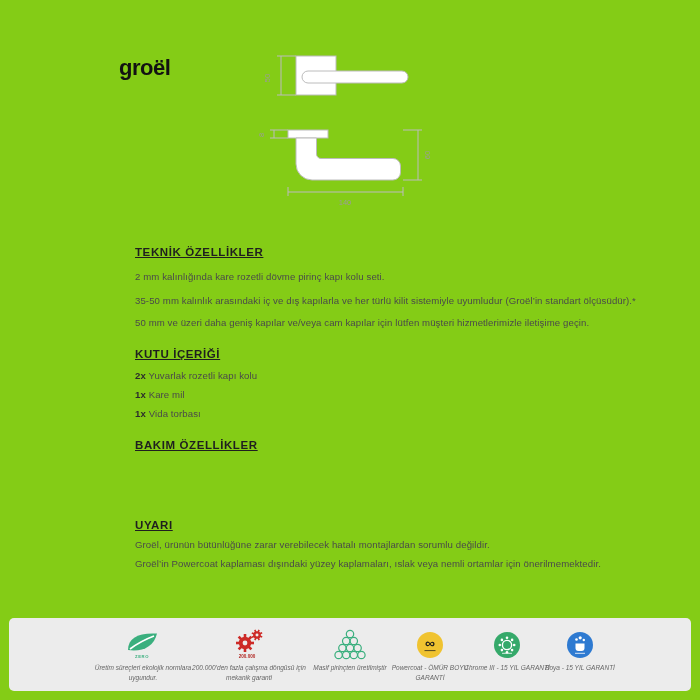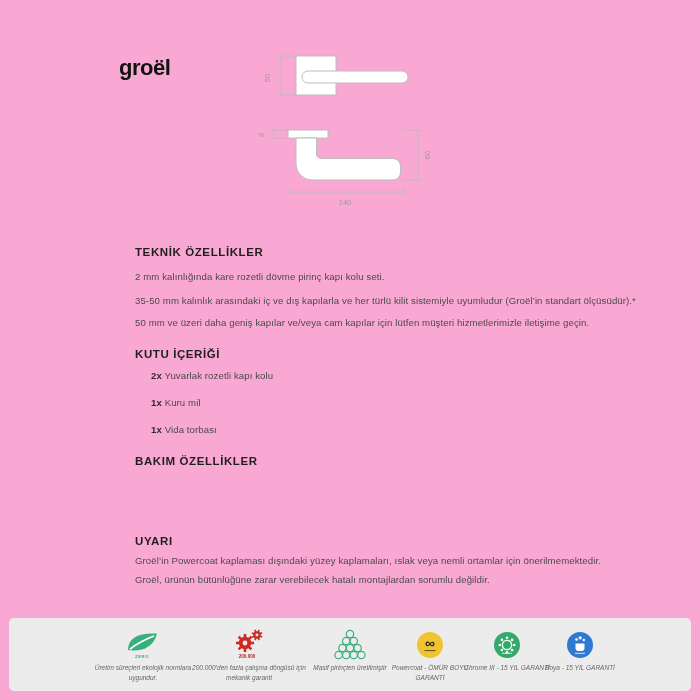--- a/index.html
+++ b/index.html
@@ -1,37 +1,38 @@
 <!DOCTYPE html>
 <html><head>
 <meta charset="utf-8">
 <style>
   html,body{margin:0;padding:0;}
   .page{
-    position:relative;width:700px;height:700px;background:#f9a8d4;
+    position:relative;width:700px;height:700px;background:#84cc16;
     font-family:"Liberation Sans", sans-serif;overflow:hidden;
   }
   
   .logo{
     position:absolute;left:119px;top:55px;
     font-size:22px;font-weight:700;color:#121212;letter-spacing:-0.5px;
   }
   
   .drawing{position:absolute;left:253px;top:45px;}
   .drawing svg{display:block;}
   
   .content{position:absolute;left:135px;top:246px;width:540px;}
   .sec-title{
     font-size:11.5px;font-weight:700;color:#1f1f1f;letter-spacing:0.6px;
     margin:0;
+    text-decoration:underline;
   }
   .body-p{
     font-size:9.6px;color:#4a4a4a;margin:0;white-space:nowrap;letter-spacing:0.1px;
   }
-  .list-item{font-size:9.6px;color:#4a4a4a;margin:16px;white-space:nowrap;letter-spacing:0.1px;}
+  .list-item{font-size:9.6px;color:#4a4a4a;margin:0;white-space:nowrap;letter-spacing:0.1px;}
   .list-item .qty{font-weight:700;color:#2c2c2c;}
   
   .mt12{margin-top:13px;} .mt11{margin-top:11px;}
   .mt15{margin-top:20px;} .mt9{margin-top:10px;}
   .mt7{margin-top:8px;} .mt19{margin-top:20px;}
   .mt13{margin-top:14px;} .mt43{margin-top:68px;}
   .mt6{margin-top:7px;}
   
   .footer{
     position:absolute;left:9px;right:9px;top:618px;height:73px;
@@ -102,32 +103,32 @@
     <p class="body-p mt12">35-50 mm kalınlık arasındaki iç ve dış kapılarla ve her türlü kilit sistemiyle uyumludur (Groël’in standart ölçüsüdür).*</p>
     <p class="body-p mt11">50 mm ve üzeri daha geniş kapılar ve/veya cam kapılar için lütfen müşteri hizmetlerimizle iletişime geçin.</p>
 
     <h2 class="sec-title mt15">KUTU İÇERİĞİ</h2>
     <p class="list-item mt9">
       <span class="qty">2x</span>
       <span>Yuvarlak rozetli kapı kolu</span>
     </p>
     <p class="list-item mt7">
       <span class="qty">1x</span>
-      <span>Kuru mil</span>
+      <span>Kare mil</span>
     </p>
     <p class="list-item mt7">
       <span class="qty">1x</span>
       <span>Vida torbası</span>
     </p>
 
     <h2 class="sec-title mt19">BAKIM ÖZELLİKLER</h2>
 
     <h2 class="sec-title mt43">UYARI</h2>
+    <p class="body-p mt7">Groël, ürünün bütünlüğüne zarar verebilecek hatalı montajlardan sorumlu değildir.</p>
     <p class="body-p mt7">Groël’in Powercoat kaplaması dışındaki yüzey kaplamaları, ıslak veya nemli ortamlar için önerilmemektedir.</p>
-    <p class="body-p mt7">Groël, ürünün bütünlüğüne zarar verebilecek hatalı montajlardan sorumlu değildir.</p>
   </div>
 
   <div class="footer">
 
     <div class="badge-col c1">
       <div class="badge-icon-box">
         <svg width="38" height="30" viewBox="0 0 38 30">
           <path d="M4 20 C 4 8 14 2.5 33 3.5 C 30 17 18 22 4 20 Z" fill="#3aaf7e"></path>
           <path d="M6 19 C 14 13 22 9 30 6" stroke="#ffffff" stroke-width="1.6" fill="none"></path>
           <text x="18" y="27.5" text-anchor="middle" font-size="4.2" font-weight="bold" letter-spacing="0.6" fill="#3aaf7e">ZERO</text>

